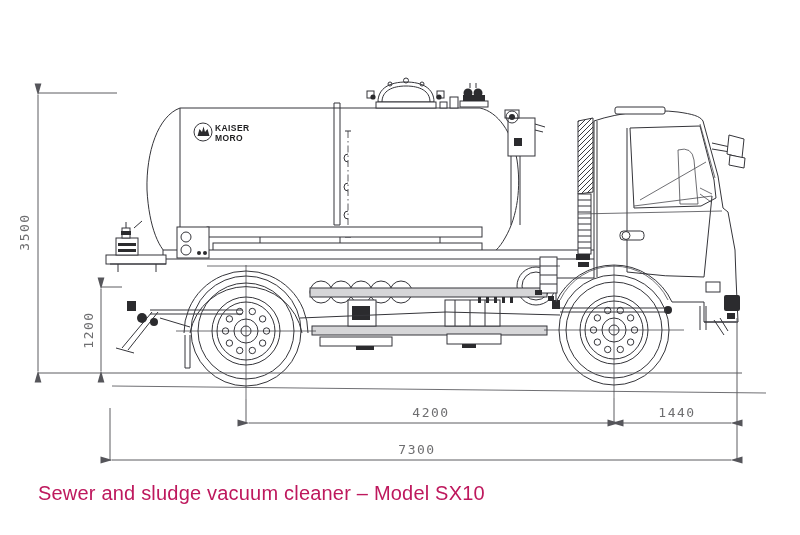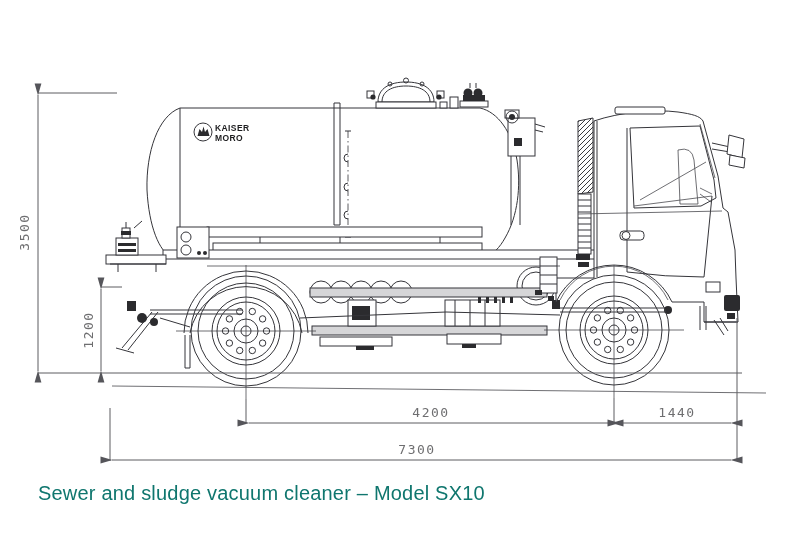--- a/index.html
+++ b/index.html
@@ -7,21 +7,21 @@
          font-family:"Liberation Sans",sans-serif;}
   #drawing{position:absolute;left:0;top:0;}
   .ln{stroke:#35353a;fill:none;stroke-width:1;}
   .ln2{stroke:#4a4a4f;fill:none;stroke-width:.8;}
   .fw{fill:#ffffff;stroke:#35353a;stroke-width:1;}
   .gry{fill:#d6d6d8;stroke:#35353a;stroke-width:1;}
   .blk{fill:#2b2b2e;stroke:none;}
   .dim{stroke:#5c5c60;fill:none;stroke-width:1;}
   .dimtxt{font-family:"DejaVu Sans Mono",monospace;font-size:13px;fill:#6e6e70;letter-spacing:1.5px;}
   .logotxt{font-family:"Liberation Sans",sans-serif;font-weight:bold;fill:#1d1d1f;letter-spacing:.4px;}
-  #caption{position:absolute;left:38px;top:482px;font-size:20px;color:#0f766e;letter-spacing:.2px;}
+  #caption{position:absolute;left:38px;top:482px;font-size:20px;color:#be185d;letter-spacing:.2px;}
 </style>
 </head>
 <body>
 
 <div id="stage">
 <svg id="drawing" width="800" height="535" viewBox="0 0 800 535">
   <defs>
     <marker id="arr" markerWidth="14" markerHeight="10" refX="0.5" refY="0" orient="auto-start-reverse" markerUnits="userSpaceOnUse" viewBox="-1 -5 14 10">
       <path d="M0,0 L12,3.4 L12,-3.4 Z" fill="#55555a"></path>
     </marker>

